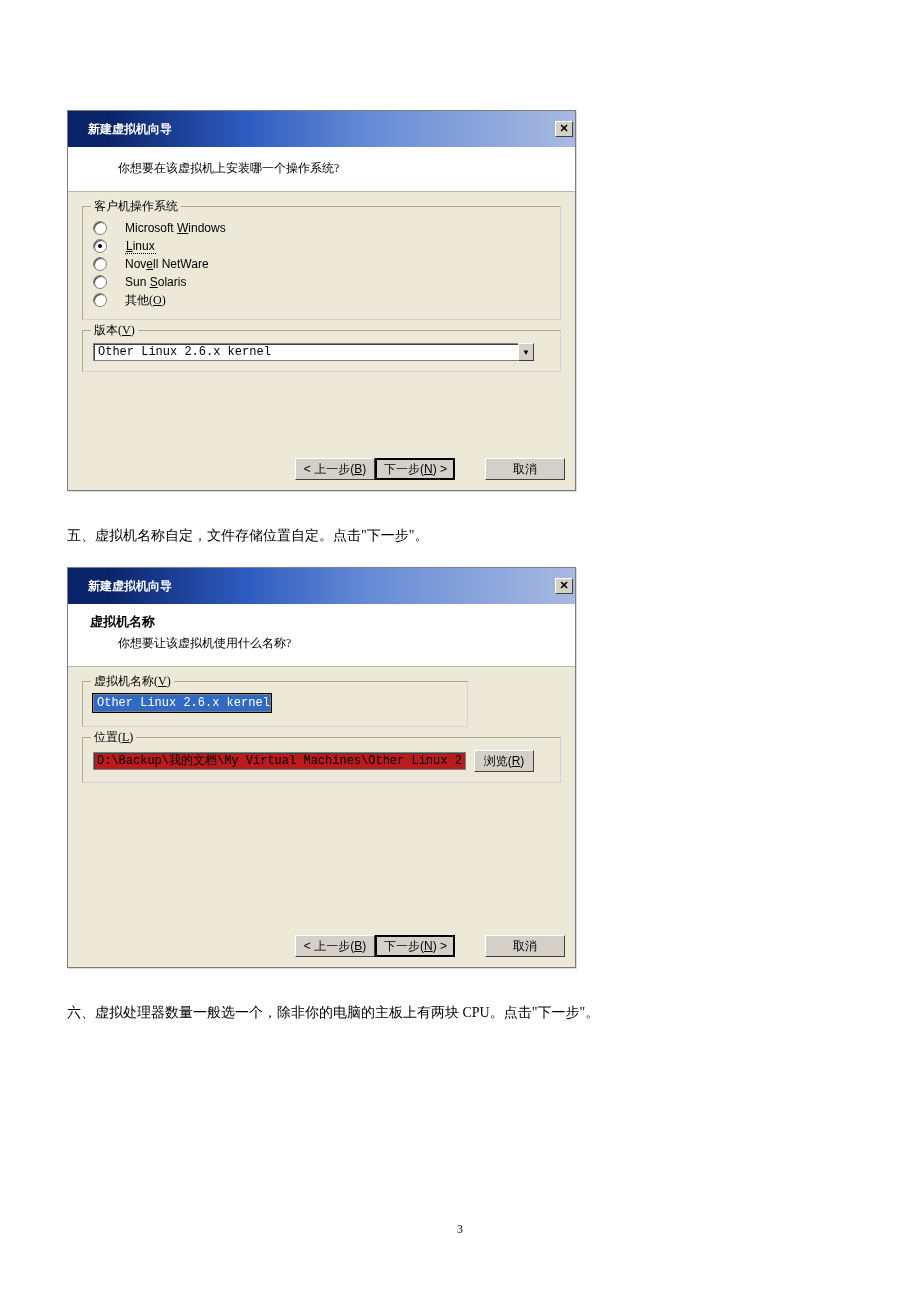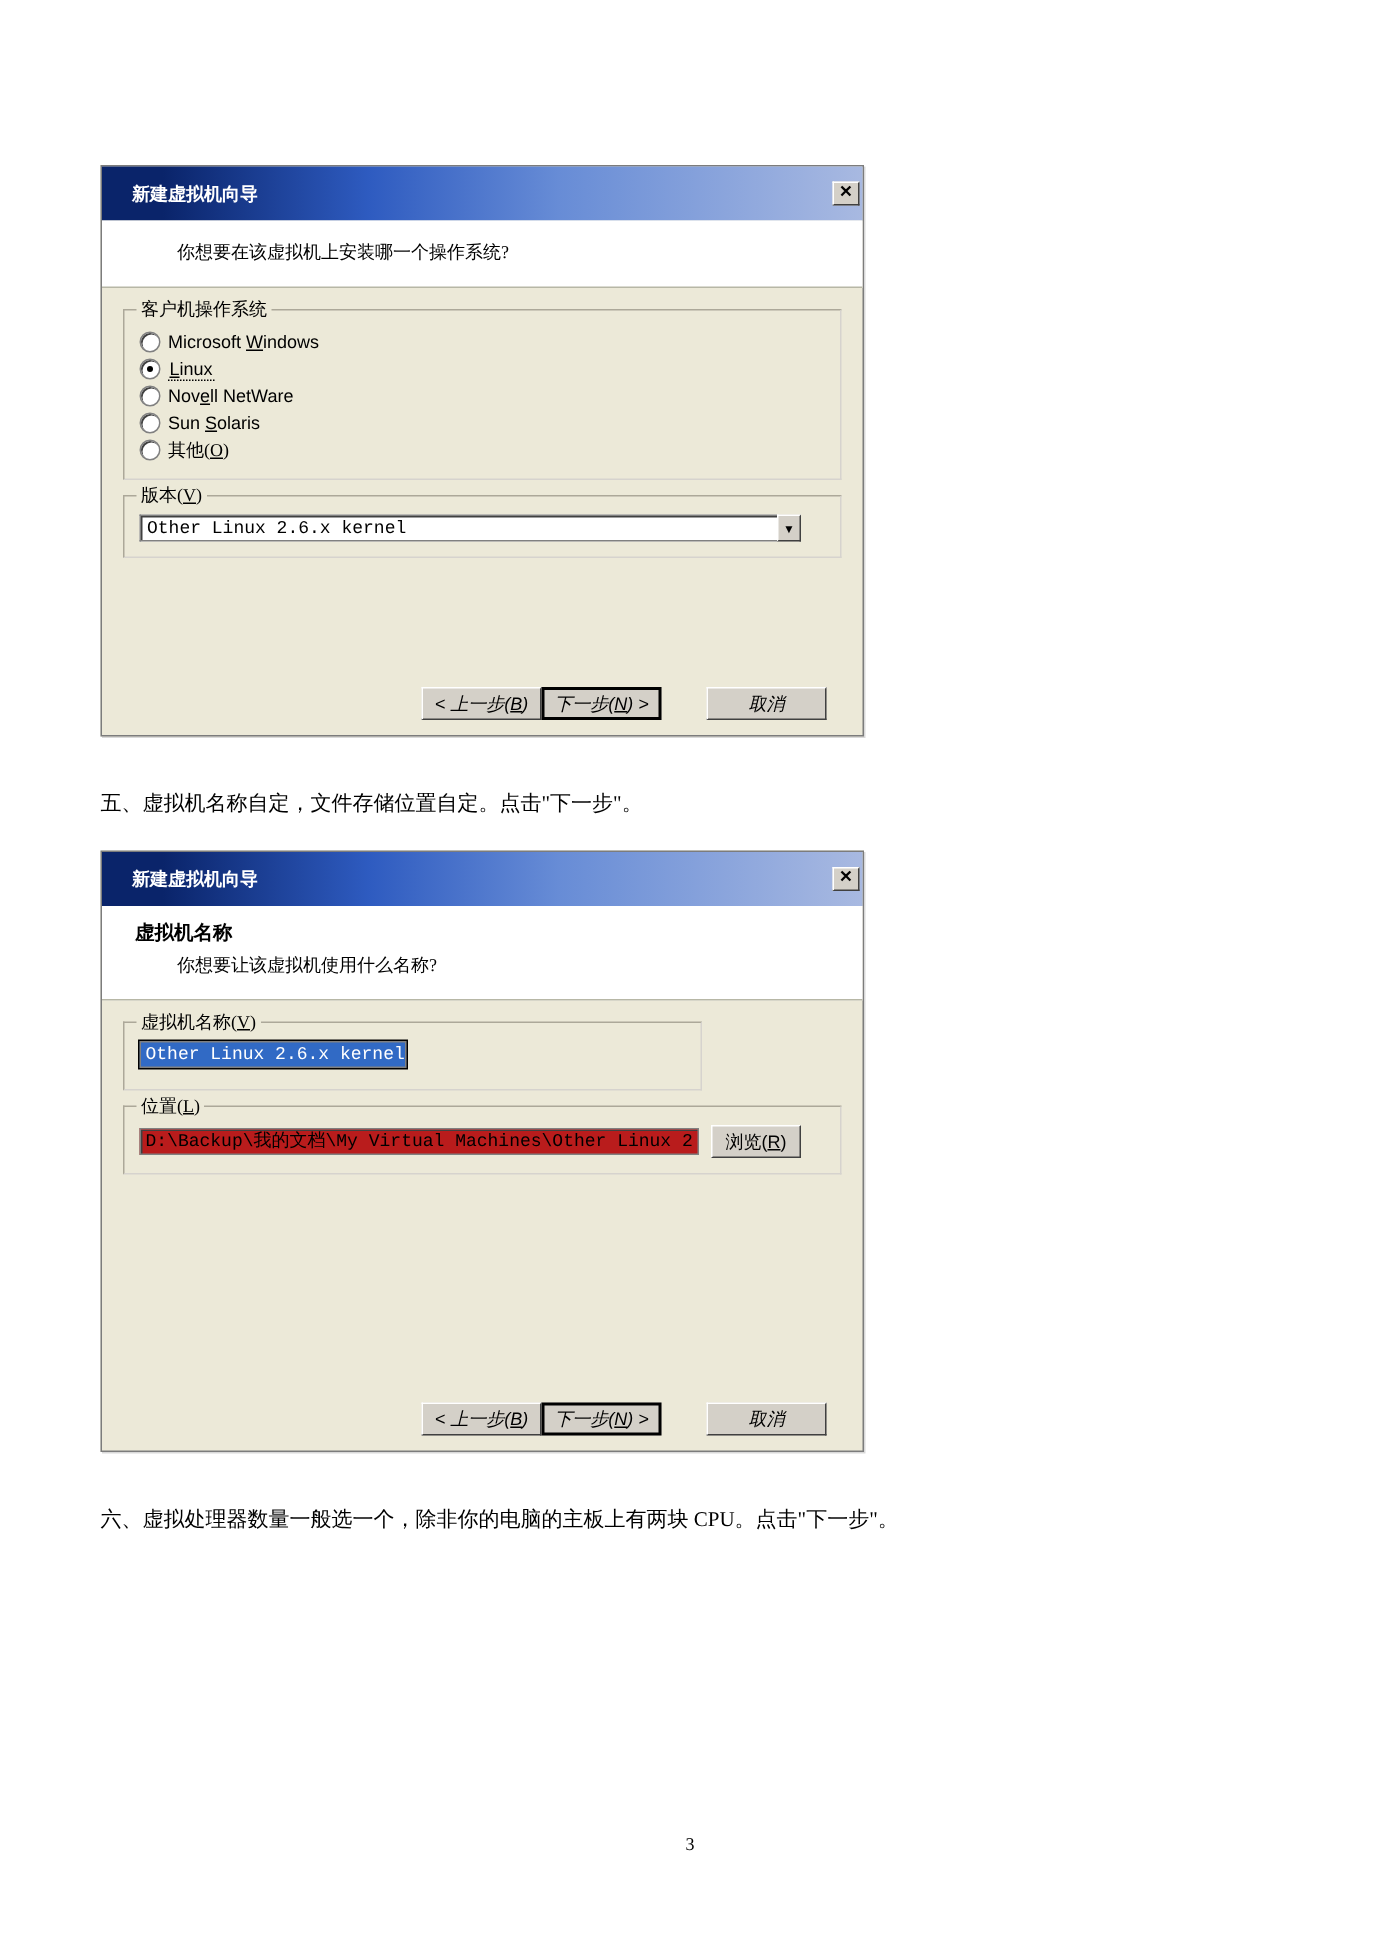--- a/index.html
+++ b/index.html
@@ -82,21 +82,21 @@
     position: absolute;
     top: -9px;
     left: 8px;
     background: #ece9d8;
     padding: 0 3px;
     font-size: 12px;
   }
   .radio-row {
     display: flex;
     align-items: center;
-    gap: 5px;
+    gap: 18px;
     height: 18px;
     font-family: "MS Sans Serif", Tahoma, sans-serif;
     font-size: 12px;
   }
   .radio {
     width: 12px;
     height: 12px;
     border-radius: 50%;
     border: 1px solid #808080;
     background: #fff;
@@ -167,41 +167,41 @@
     background: #316ac5;
     color: #fff;
     display: inline-block;
     box-shadow: none;
     outline: 1px solid #000;
   }
   .btn-row {
     display: flex;
     justify-content: flex-end;
     gap: 6px;
-    padding: 6px 24px 10px 0;
+    padding: 6px 10px 10px 0;
     margin-top: 8px;
-    font-style: italic;
   }
   .win-btn {
     min-width: 80px;
     height: 22px;
     background: #d4d0c8;
     border: 1px solid #fff;
     border-right-color: #404040;
     border-bottom-color: #404040;
     font-size: 12px;
     font-family: Tahoma, "SimSun", sans-serif;
     text-align: center;
     line-height: 20px;
     padding: 0 6px;
     box-sizing: border-box;
   }
   .win-btn.default {
     border: 2px solid #000;
     line-height: 18px;
+    text-align: right;
   }
   .win-btn.small {
     min-width: 60px;
   }
   .browse-wrap {
     display: flex;
     gap: 8px;
     align-items: center;
   }
   .body-text {

